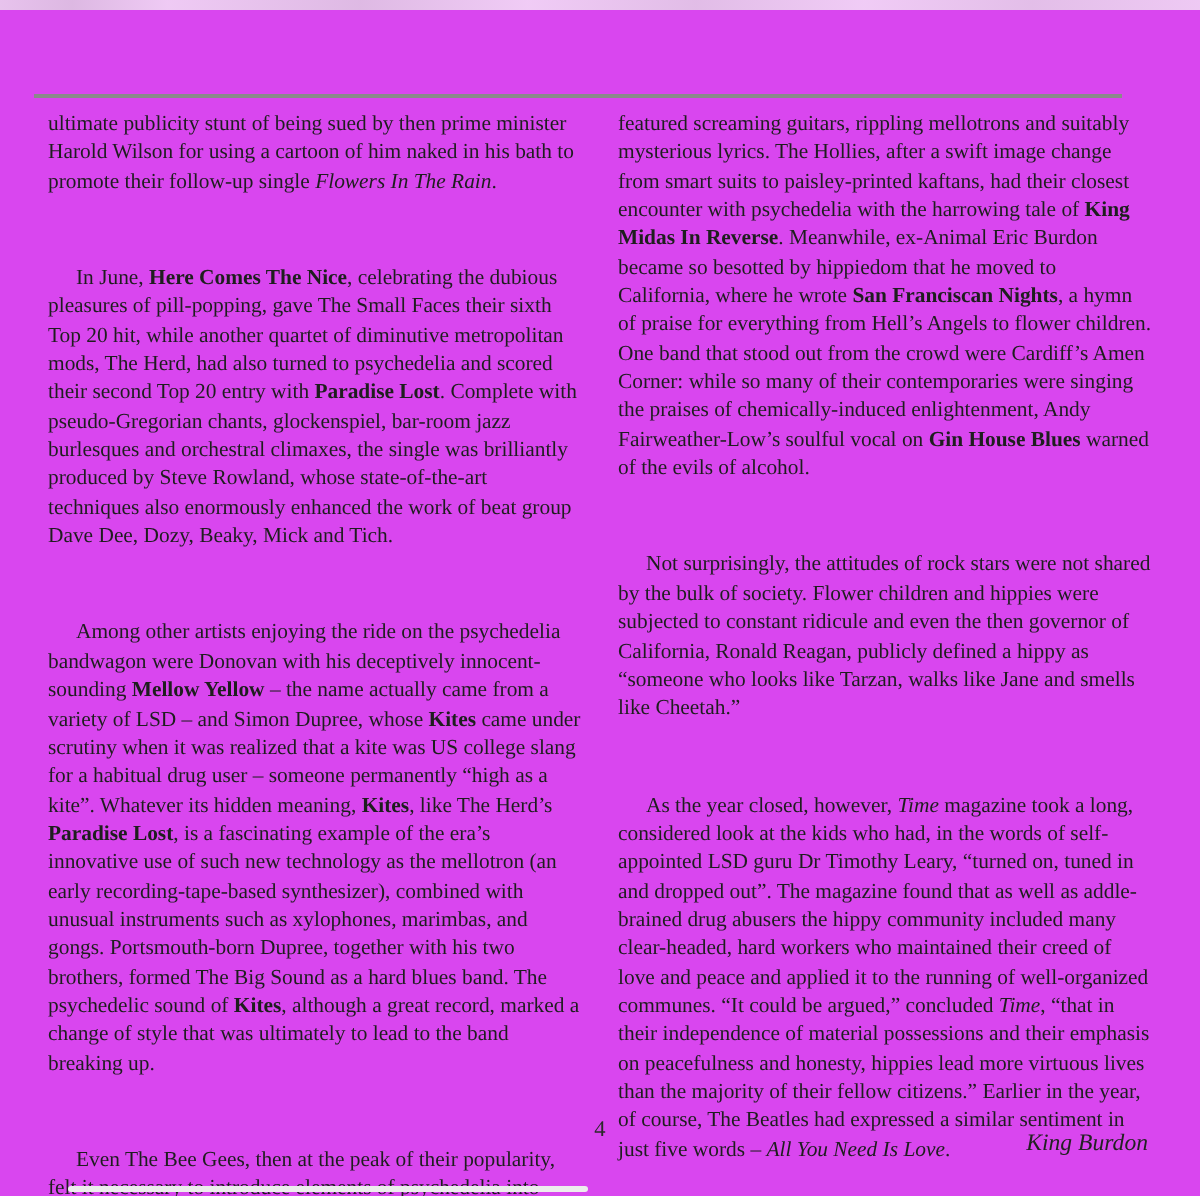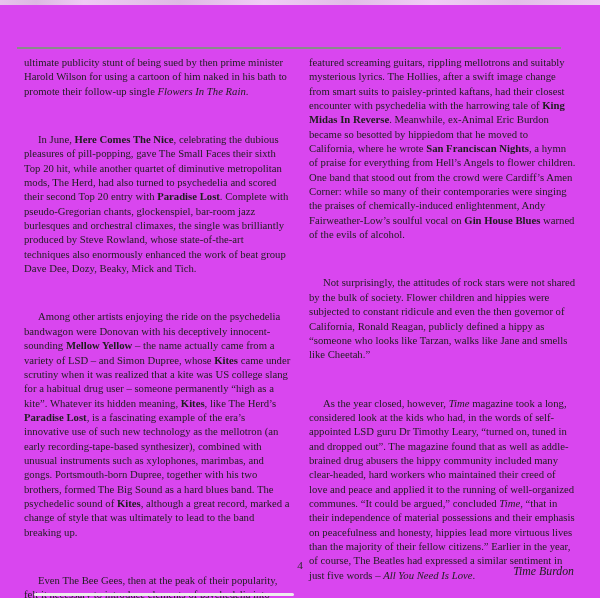--- a/index.html
+++ b/index.html
@@ -60,15 +60,15 @@
         <p class="para indent"><span>Among other artists enjoying the ride on the psychedelia bandwagon were Donovan with his deceptively innocent-sounding </span><span class="bold">Mellow Yellow</span><span> – the name actually came from a variety of LSD – and Simon Dupree, whose </span><span class="bold">Kites</span><span> came under scrutiny when it was realized that a kite was US college slang for a habitual drug user – someone permanently “high as a kite”. Whatever its hidden meaning, </span><span class="bold">Kites</span><span>, like The Herd’s </span><span class="bold">Paradise Lost</span><span>, is a fascinating example of the era’s innovative use of such new technology as the mellotron (an early recording-tape-based synthesizer), combined with unusual instruments such as xylophones, marimbas, and gongs. Portsmouth-born Dupree, together with his two brothers, formed The Big Sound as a hard blues band. The psychedelic sound of </span><span class="bold">Kites</span><span>, although a great record, marked a change of style that was ultimately to lead to the band breaking up.</span></p>
         <p class="para indent"><span>Even The Bee Gees, then at the peak of their popularity, felt it necessary to introduce elements of psychedelia into their material: the ballad </span><span class="bold">World</span></p>
       </div>
     <div class="column">
         <p class="para"><span>featured screaming guitars, rippling mellotrons and suitably mysterious lyrics. The Hollies, after a swift image change from smart suits to paisley-printed kaftans, had their closest encounter with psychedelia with the harrowing tale of </span><span class="bold">King Midas In Reverse</span><span>. Meanwhile, ex-Animal Eric Burdon became so besotted by hippiedom that he moved to California, where he wrote </span><span class="bold">San Franciscan Nights</span><span>, a hymn of praise for everything from Hell’s Angels to flower children. One band that stood out from the crowd were Cardiff’s Amen Corner: while so many of their contemporaries were singing the praises of chemically-induced enlightenment, Andy Fairweather-Low’s soulful vocal on </span><span class="bold">Gin House Blues</span><span> warned of the evils of alcohol.</span></p>
         <p class="para indent"><span>Not surprisingly, the attitudes of rock stars were not shared by the bulk of society. Flower children and hippies were subjected to constant ridicule and even the then governor of California, Ronald Reagan, publicly defined a hippy as “someone who looks like Tarzan, walks like Jane and smells like Cheetah.”</span></p>
         <p class="para indent"><span>As the year closed, however, </span><span class="italic">Time</span><span> magazine took a long, considered look at the kids who had, in the words of self-appointed LSD guru Dr Timothy Leary, “turned on, tuned in and dropped out”. The magazine found that as well as addle-brained drug abusers the hippy community included many clear-headed, hard workers who maintained their creed of love and peace and applied it to the running of well-organized communes. “It could be argued,” concluded </span><span class="italic">Time</span><span>, “that in their independence of material possessions and their emphasis on peacefulness and honesty, hippies lead more virtuous lives than the majority of their fellow citizens.” Earlier in the year, of course, The Beatles had expressed a similar sentiment in just five words – </span><span class="italic">All You Need Is Love</span><span>.</span></p>
       </div>
   </div>
   <div class="page-number">4</div>
-  <div class="author">Time Burdon</div>
+  <div class="author">King Burdon</div>
   <div class="artifact-bottom"></div>
 </div>
 
 </body></html>

